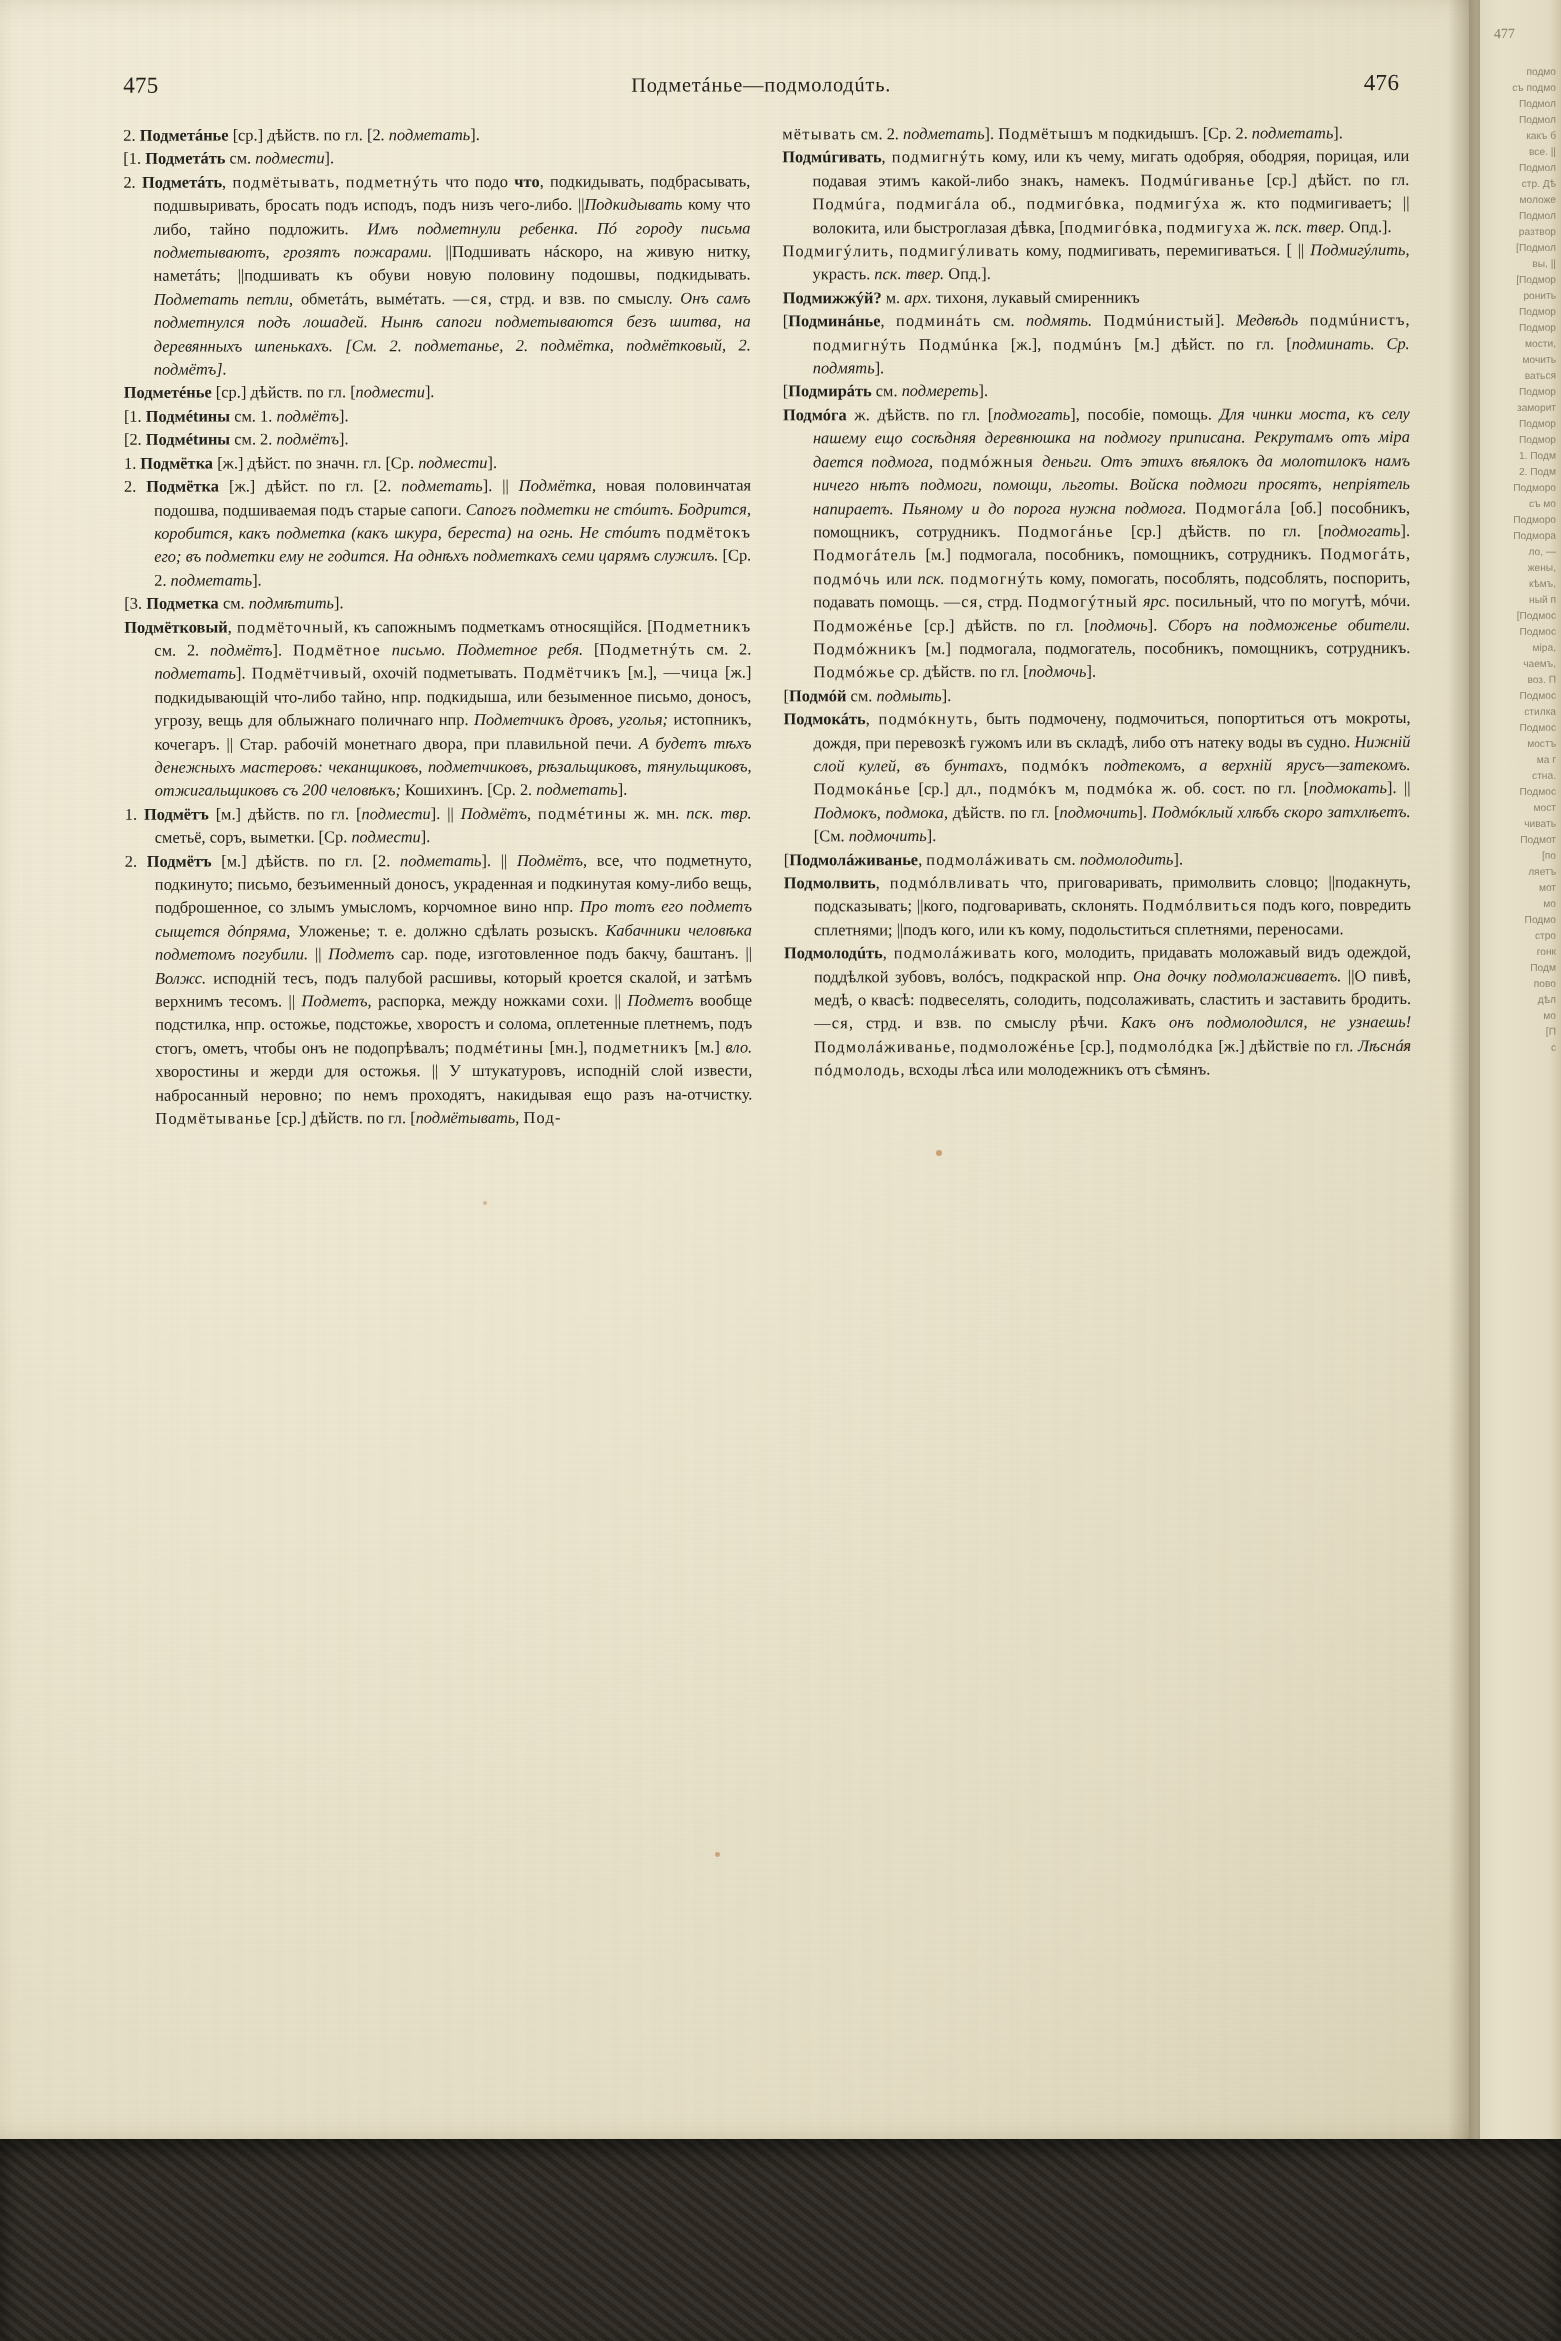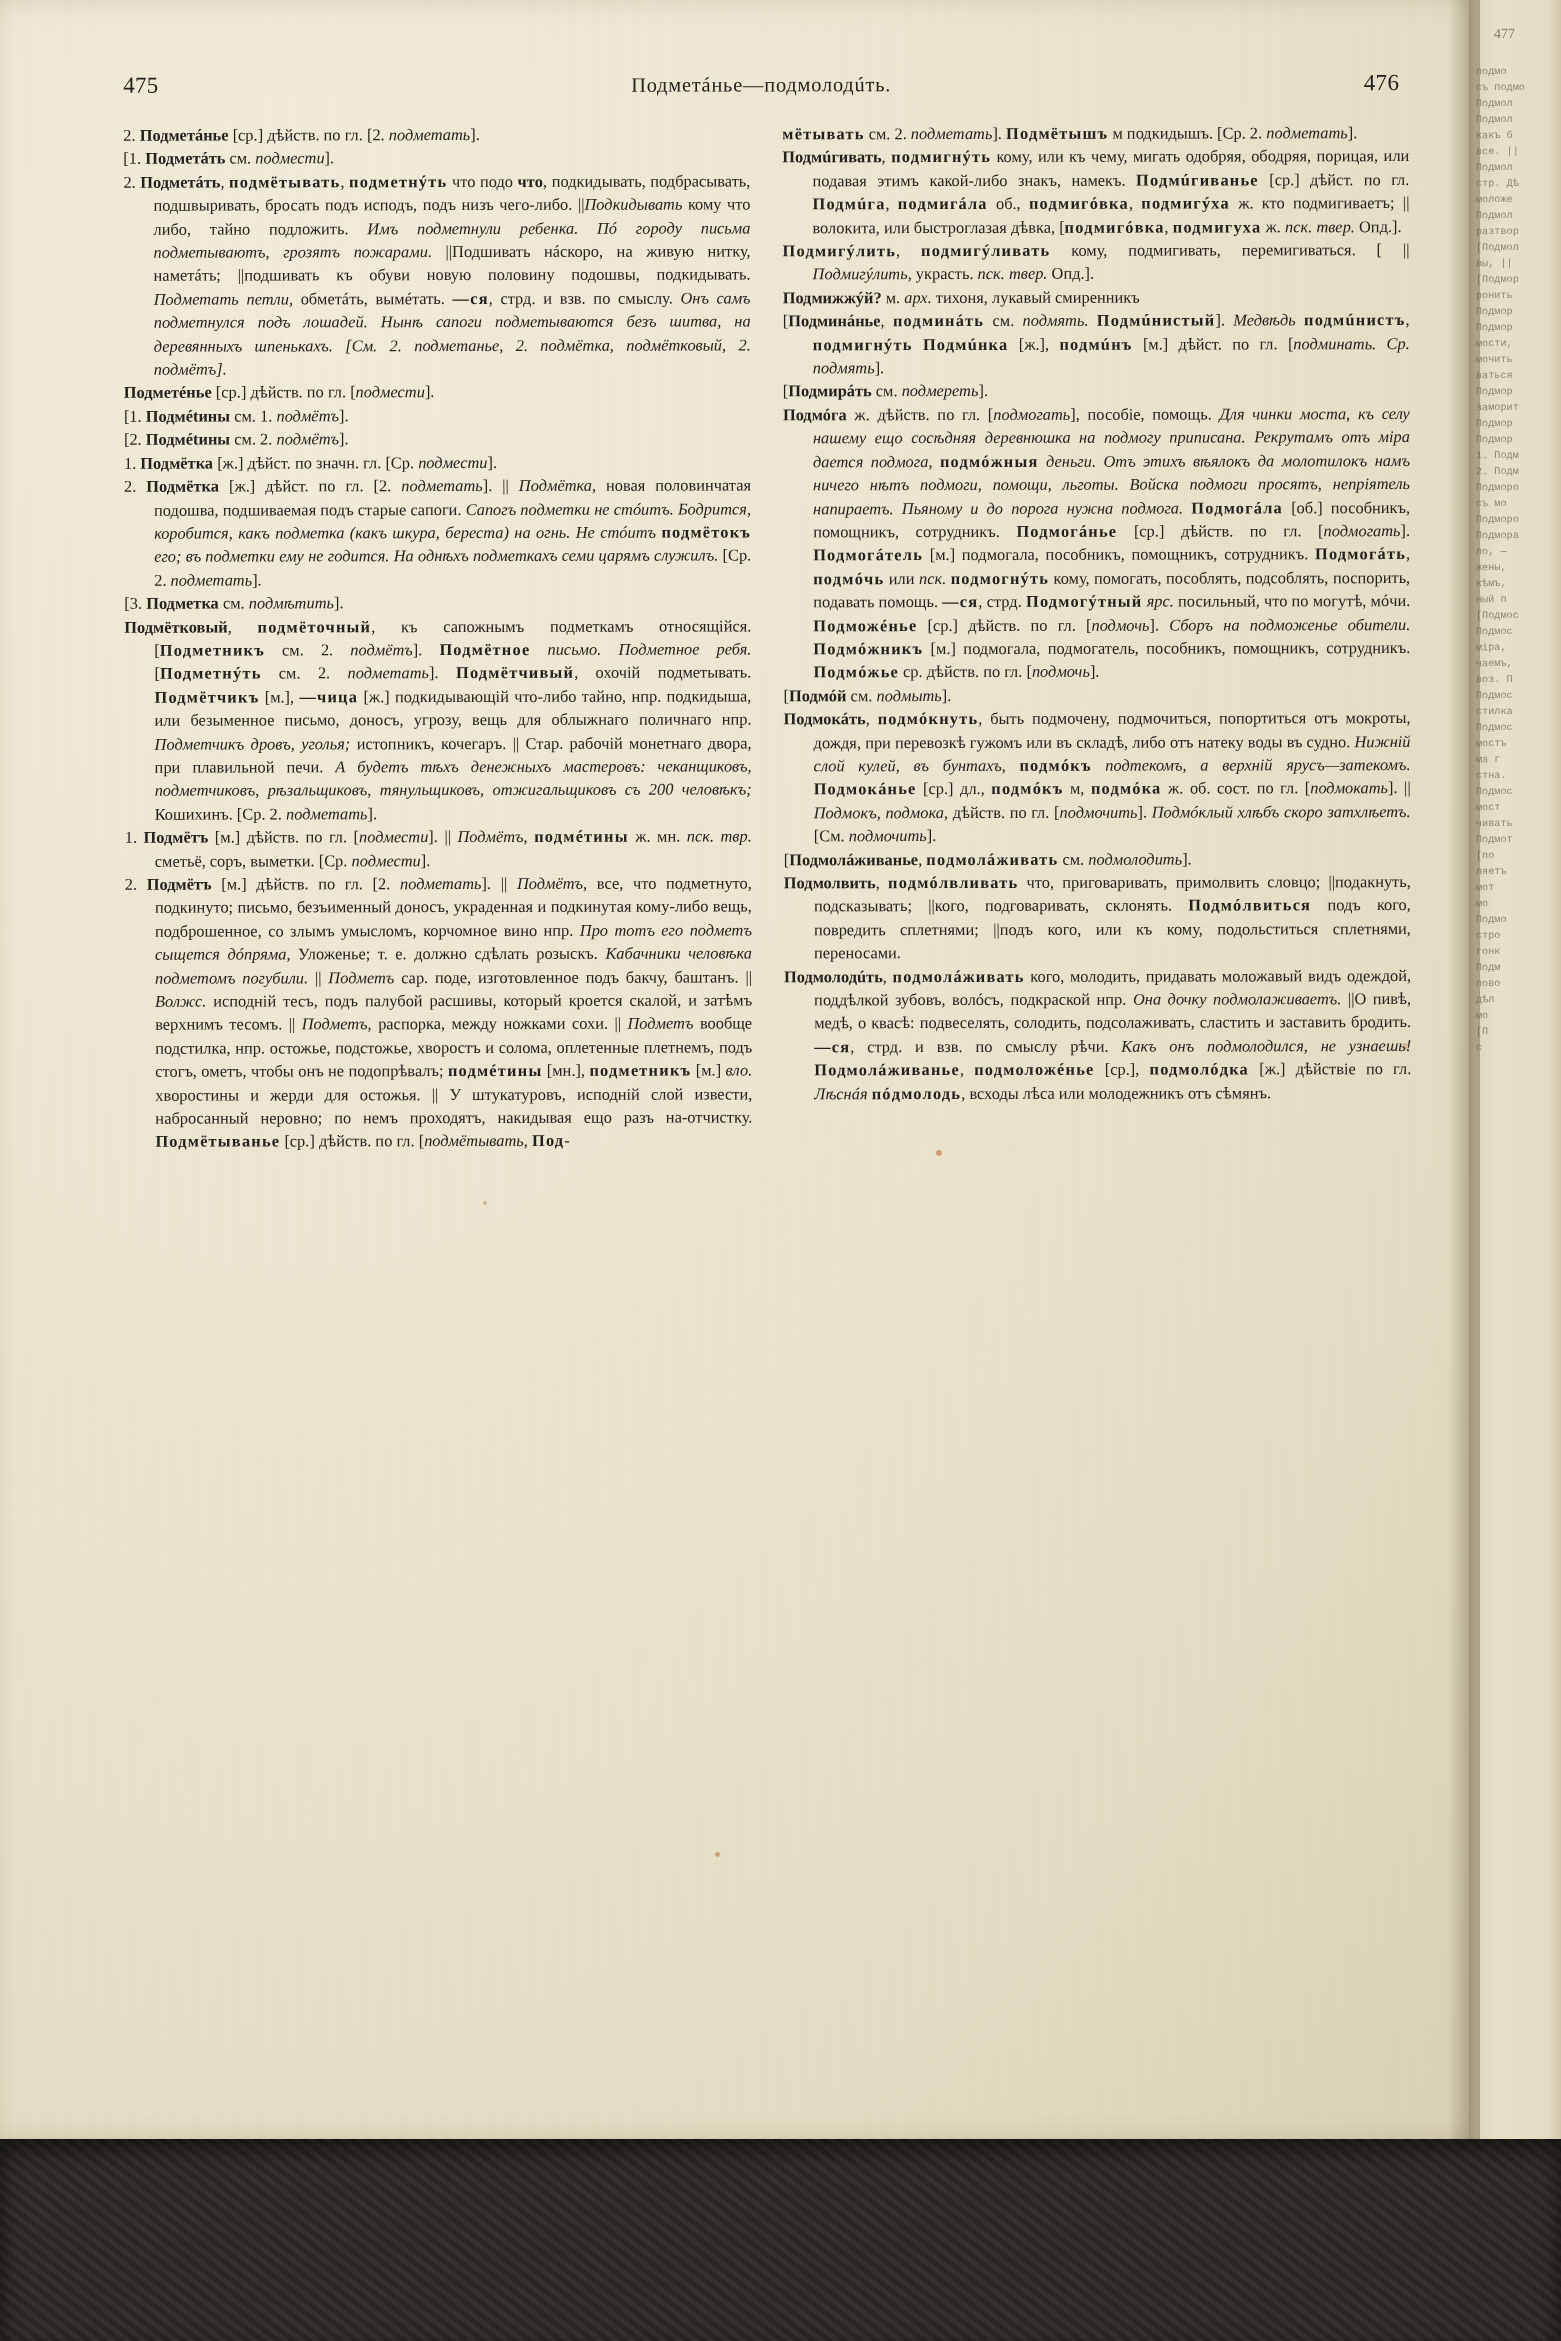--- a/index.html
+++ b/index.html
@@ -60,28 +60,29 @@
     width: 32px; height: 2177px;
     background: linear-gradient(90deg, rgba(90,78,50,0) 0%, rgba(90,78,50,.42) 100%);
     pointer-events: none;
   }
   .nextpage-col {
     position: absolute;
     left: 1476px;
     top: 64px;
     width: 80px;
     color: #6a5f46;
-    font-family: Liberation Mono, monospace;
+    font-family: Liberation Sans, sans-serif;
     font-size: 10.2px;
     line-height: 16px;
     overflow: hidden;
     height: 1941px;
     opacity: .72;
     transform: skewY(-0.25deg);
     word-break: break-all;
+    text-align: right;
   }
   .nextpage-num {
     position: absolute;
     left: 1494px;
     top: 26px;
     font-family: "Liberation Serif", "DejaVu Serif", serif;
     font-size: 14px;
     color: #6a5f46;
     transform: rotate(-1deg);
     opacity: .8;
@@ -145,21 +146,21 @@
   .entry {
     margin: 0;
     padding-left: 30px;
     text-indent: -30px;
   }
   .entry + .entry { margin-top: 0px; }
 
   
   b   { font-weight: 700; letter-spacing: 0.1px; }
   .hw { font-weight: 700; }            
-  .sp { font-weight: 700; letter-spacing: 1.2px; } 
+  .sp { font-weight: 400; letter-spacing: 1.2px; } 
   i   { font-style: italic; }
 
   
   .warp { transform: rotate(-0.12deg); transform-origin: 0 0; }
 </style>
 </head>
 <body>
 
 <div class="page">
   <div class="backdrop"></div>

